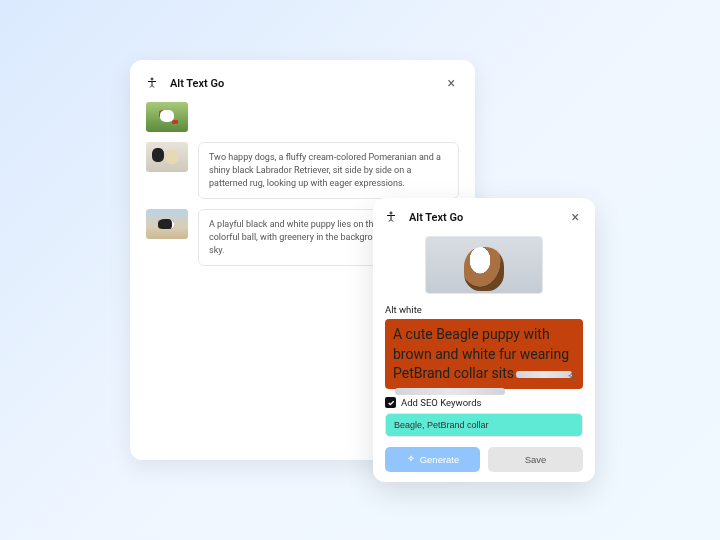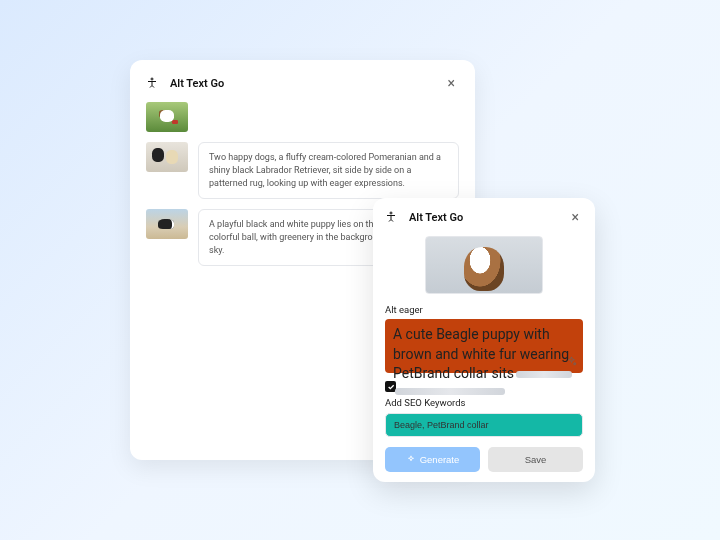--- a/index.html
+++ b/index.html
@@ -64,27 +64,27 @@
     font-size:14px; line-height:1.4; color:#222; position:relative;
     min-height:44px;
   }
   .shimmer {
     display:inline-block; width:56px; height:7px; border-radius:3px;
     background: linear-gradient(90deg,#d1d5db,#e5e7eb,#d1d5db);
     vertical-align:middle; margin-left:2px;
   }
   .shimmer.long { display:block; width:110px; margin-top:4px; }
   .sparkle { position:absolute; right:6px; bottom:6px; width:11px; height:11px; }
-  .check-row { display:flex; gap:5px; margin:8px 0 5px;flex-direction:column; }
+  .check-row { display:flex; align-items:center; gap:5px; margin:8px 0 5px; }
   .checkbox { width:11px; height:11px; background:#111; border-radius:2px; display:flex; align-items:center; justify-content:center; }
   .checkbox svg { width:8px; height:8px; }
   .check-label { font-size:9.5px; color:#222; }
   .seo-input {
     width:100%; border:1px solid #e5e7eb; border-radius:5px;
-    padding:6px 8px; font-size:9px; color:#333; background:#14b8a6;
+    padding:6px 8px; font-size:9px; color:#333; background:#5eead4;
   }
   .btn-row { display:flex; gap:8px; margin-top:10px; }
   .btn {
     flex:1; padding:7px 0; border-radius:5px; font-size:9.5px;
     display:flex; align-items:flex-end; justify-content:center; gap:4px;
     cursor:pointer; border:none;
   }
   .btn.generate { background:#93c5fd; color:#fff; }
   .btn.save { background:#e5e5e5; color:#555; }
   .gen-icon { width:10px; height:10px; }
@@ -122,21 +122,21 @@
         <path d="M4 9h16M12 9v8m-4 4l4-4 4 4"></path>
       </svg>
     <div class="title">Alt Text Go</div>
     <div class="close">×</div>
   </div>
 
   <div class="preview-wrap">
     <div class="preview"></div>
   </div>
 
-  <div class="label">Alt eager</div>
+  <div class="label">Alt white</div>
   <div class="alt-box">
     <span>A cute Beagle puppy with brown and white fur wearing PetBrand collar sits</span><span class="shimmer"></span>
     <span class="shimmer long"></span>
     <svg class="sparkle" viewBox="0 0 24 24" fill="none" stroke="#666" stroke-width="1.5">
         <path d="M12 2l1.5 4.5L18 8l-4.5 1.5L12 14l-1.5-4.5L6 8l4.5-1.5z"></path>
         <path d="M19 14l.7 2.1L22 17l-2.3.9L19 20l-.7-2.1L16 17l2.3-.9z"></path>
       </svg>
   </div>
 
   <div class="check-row">

